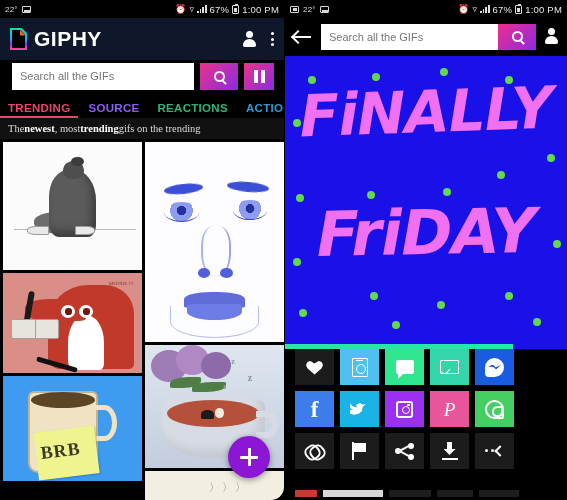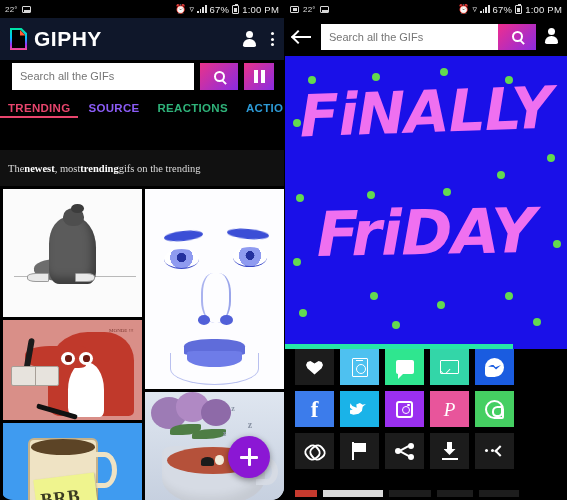--- a/index.html
+++ b/index.html
@@ -86,22 +86,22 @@
   }
   .pause-btn i { display:block; width:4px; height:13px; background:#fff; }
 
   
   .tabs { display:flex; align-items:flex-end; height:26px; padding-left:8px; gap:18px; overflow:hidden; white-space:nowrap; }
   .tab { font-size:11.5px; font-weight:bold; letter-spacing:0.3px; padding-bottom:4px; position:relative; }
   .tab.active:after {
     content:""; position:absolute; left:-8px; right:-8px; bottom:0; height:2px; background:#e8456d;
   }
   .banner {
-    height:36px; background:#111; color:#ddd; display:flex; align-items:center;
-    padding-left:8px; font-size:10.5px; font-family:"Liberation Serif", serif;margin-top:32px;
+    height:21px; background:#111; color:#ddd; display:flex; align-items:center;
+    padding-left:8px; font-size:10.5px; font-family:"Liberation Serif", serif;
   }
   .banner b { color:#fff; }
 
   
   .grid { position:relative; width:284px; height:auto; display:flex; gap:3px; padding:3px 0 0 0; }
   .col { display:flex; flex-direction:column; gap:3px; }
   .col-a { width:139px; margin-left:3px; }
   .col-b { width:139px; }
   .cell { width:100%; position:relative; overflow:hidden; background:#fff; }
 

